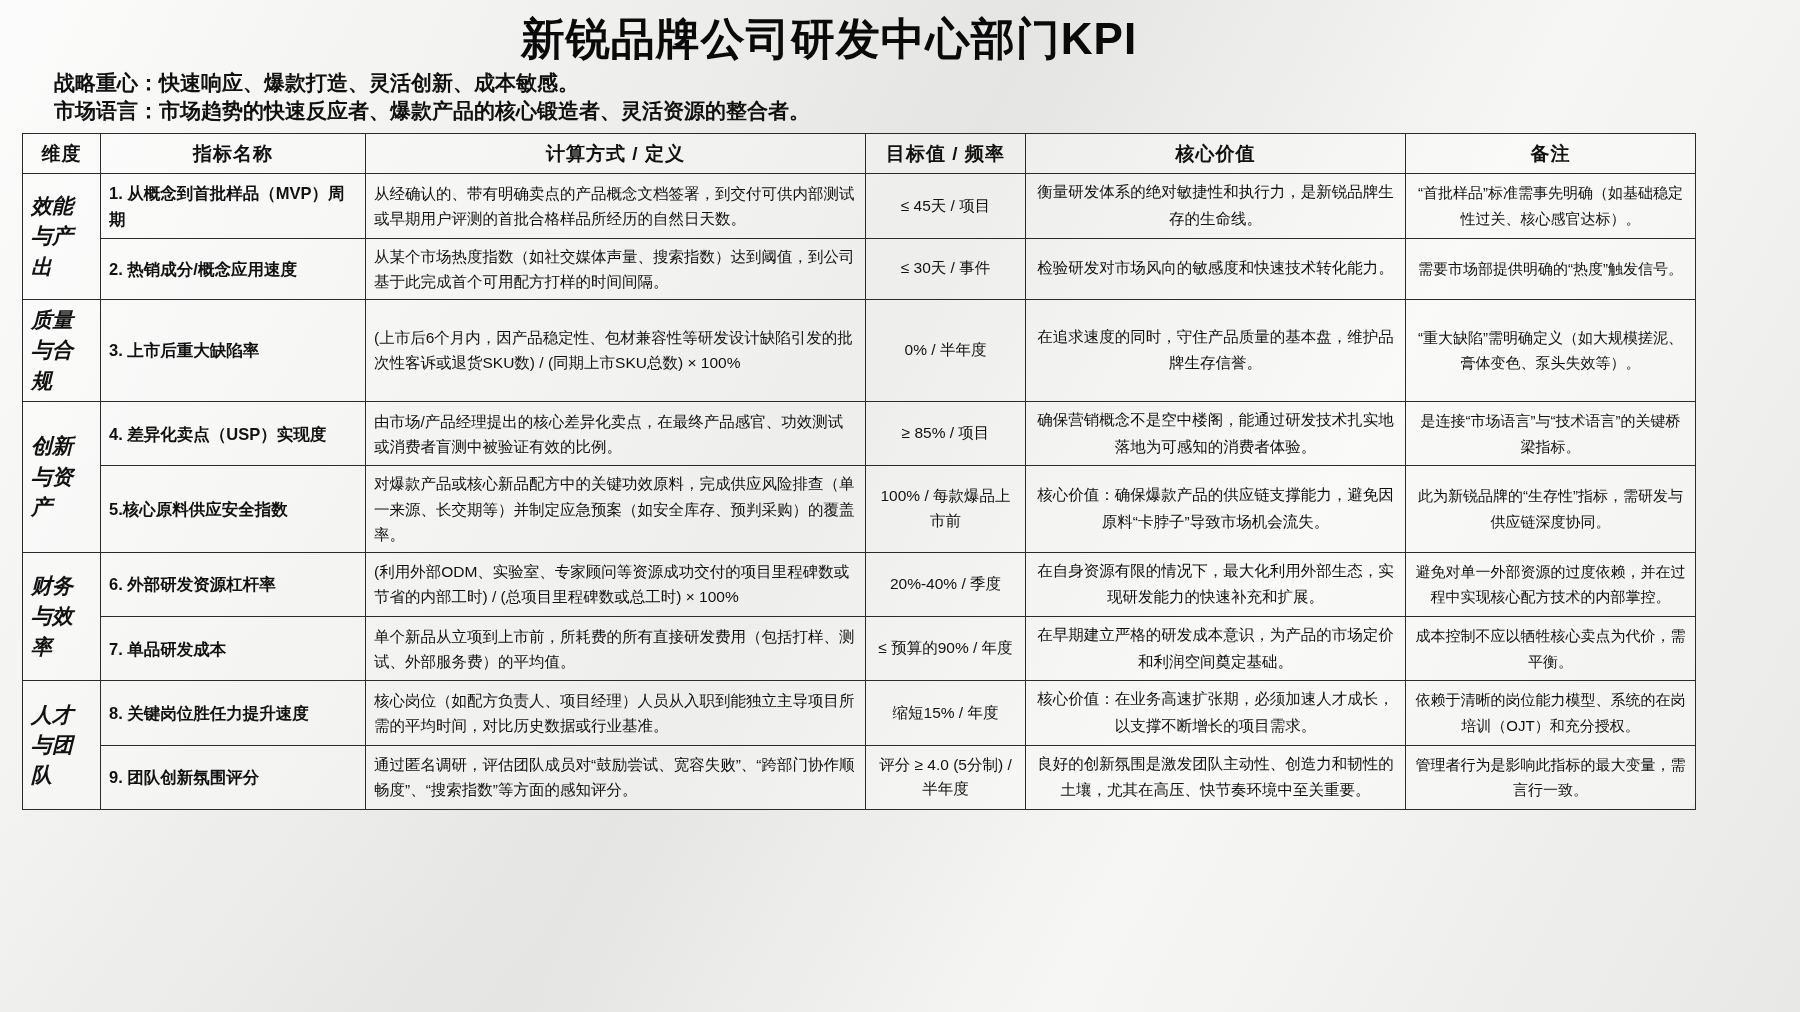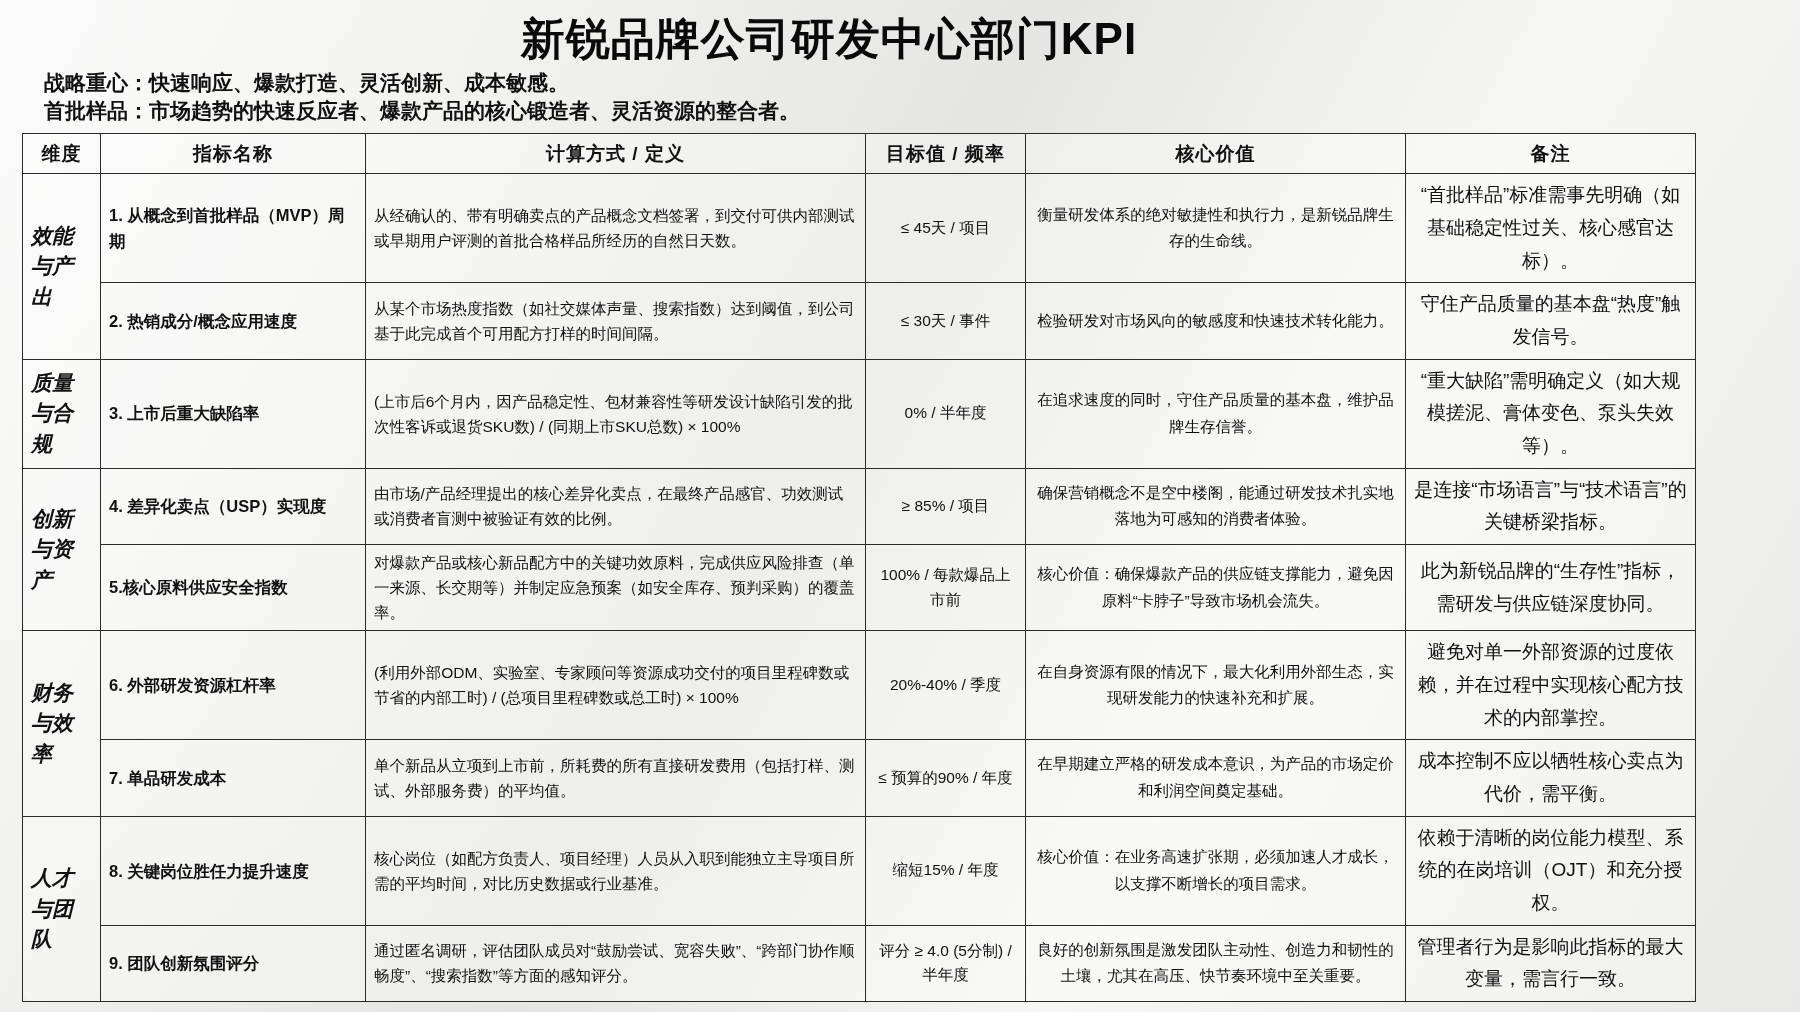--- a/index.html
+++ b/index.html
@@ -29,21 +29,21 @@
   .doc-title {
     text-align: center;
     font-size: 44px;
     font-weight: bold;
     letter-spacing: 1px;
     line-height: 1.15;
     margin: 6px 0 4px 0;
     color: #0a0a0a;
   }
   .strategy-block {
-    margin: 0 0 8px 22px;
+    margin: 0 0 8px 32px;
   }
   .strategy-line {
     font-size: 21px;
     line-height: 1.35;
     font-weight: bold;
     color: #111;
     white-space: nowrap;
   }
   .strategy-line .lbl {
     font-weight: bold;
@@ -94,21 +94,21 @@
     font-size: 15.5px;
     text-align: center;
     line-height: 1.6;
   }
   td.value {
     font-size: 15.5px;
     text-align: center;
     line-height: 1.72;
   }
   td.remark {
-    font-size: 19px;
+    font-size: 15px;
     text-align: center;
     line-height: 1.72;
   }
   .col-dim   { width: 78px; }
   .col-name  { width: 265px; }
   .col-form  { width: 500px; }
   .col-targ  { width: 160px; }
   .col-val   { width: 380px; }
   .col-rem   { width: 290px; }
 </style>
@@ -117,21 +117,21 @@
 
 <div class="page">
 
   <div class="doc-title">新锐品牌公司研发中心部门KPI</div>
 
   <div class="strategy-block">
     <div class="strategy-line">
       <span class="lbl">战略重心：</span><span class="val">快速响应、爆款打造、灵活创新、成本敏感。</span>
     </div>
     <div class="strategy-line">
-      <span class="lbl">首批样品：</span><span class="val">市场趋势的快速反应者、爆款产品的核心锻造者、灵活资源的整合者。</span>
+      <span class="lbl">市场语言：</span><span class="val">市场趋势的快速反应者、爆款产品的核心锻造者、灵活资源的整合者。</span>
     </div>
   </div>
 
   <table class="kpi">
     <colgroup>
       <col class="col-dim">
         <col class="col-name">
         <col class="col-form">
         <col class="col-targ">
         <col class="col-val">
@@ -155,21 +155,21 @@
         <td class="formula">从经确认的、带有明确卖点的产品概念文档签署，到交付可供内部测试或早期用户评测的首批合格样品所经历的自然日天数。</td>
         <td class="target">≤ 45天 / 项目</td>
         <td class="value">衡量研发体系的绝对敏捷性和执行力，是新锐品牌生存的生命线。</td>
         <td class="remark">“首批样品”标准需事先明确（如基础稳定性过关、核心感官达标）。</td>
       </tr>
       <tr>
         <td class="name">2. 热销成分/概念应用速度</td>
         <td class="formula">从某个市场热度指数（如社交媒体声量、搜索指数）达到阈值，到公司基于此完成首个可用配方打样的时间间隔。</td>
         <td class="target">≤ 30天 / 事件</td>
         <td class="value">检验研发对市场风向的敏感度和快速技术转化能力。</td>
-        <td class="remark">守住产品质量的基本盘“热度”触发信号。</td>
+        <td class="remark">需要市场部提供明确的“热度”触发信号。</td>
       </tr>
 
       <tr>
         <td class="dim">质量与合规</td>
         <td class="name">3. 上市后重大缺陷率</td>
         <td class="formula">(上市后6个月内，因产品稳定性、包材兼容性等研发设计缺陷引发的批次性客诉或退货SKU数) / (同期上市SKU总数) × 100%</td>
         <td class="target">0% / 半年度</td>
         <td class="value">在追求速度的同时，守住产品质量的基本盘，维护品牌生存信誉。</td>
         <td class="remark">“重大缺陷”需明确定义（如大规模搓泥、膏体变色、泵头失效等）。</td>
       </tr>

